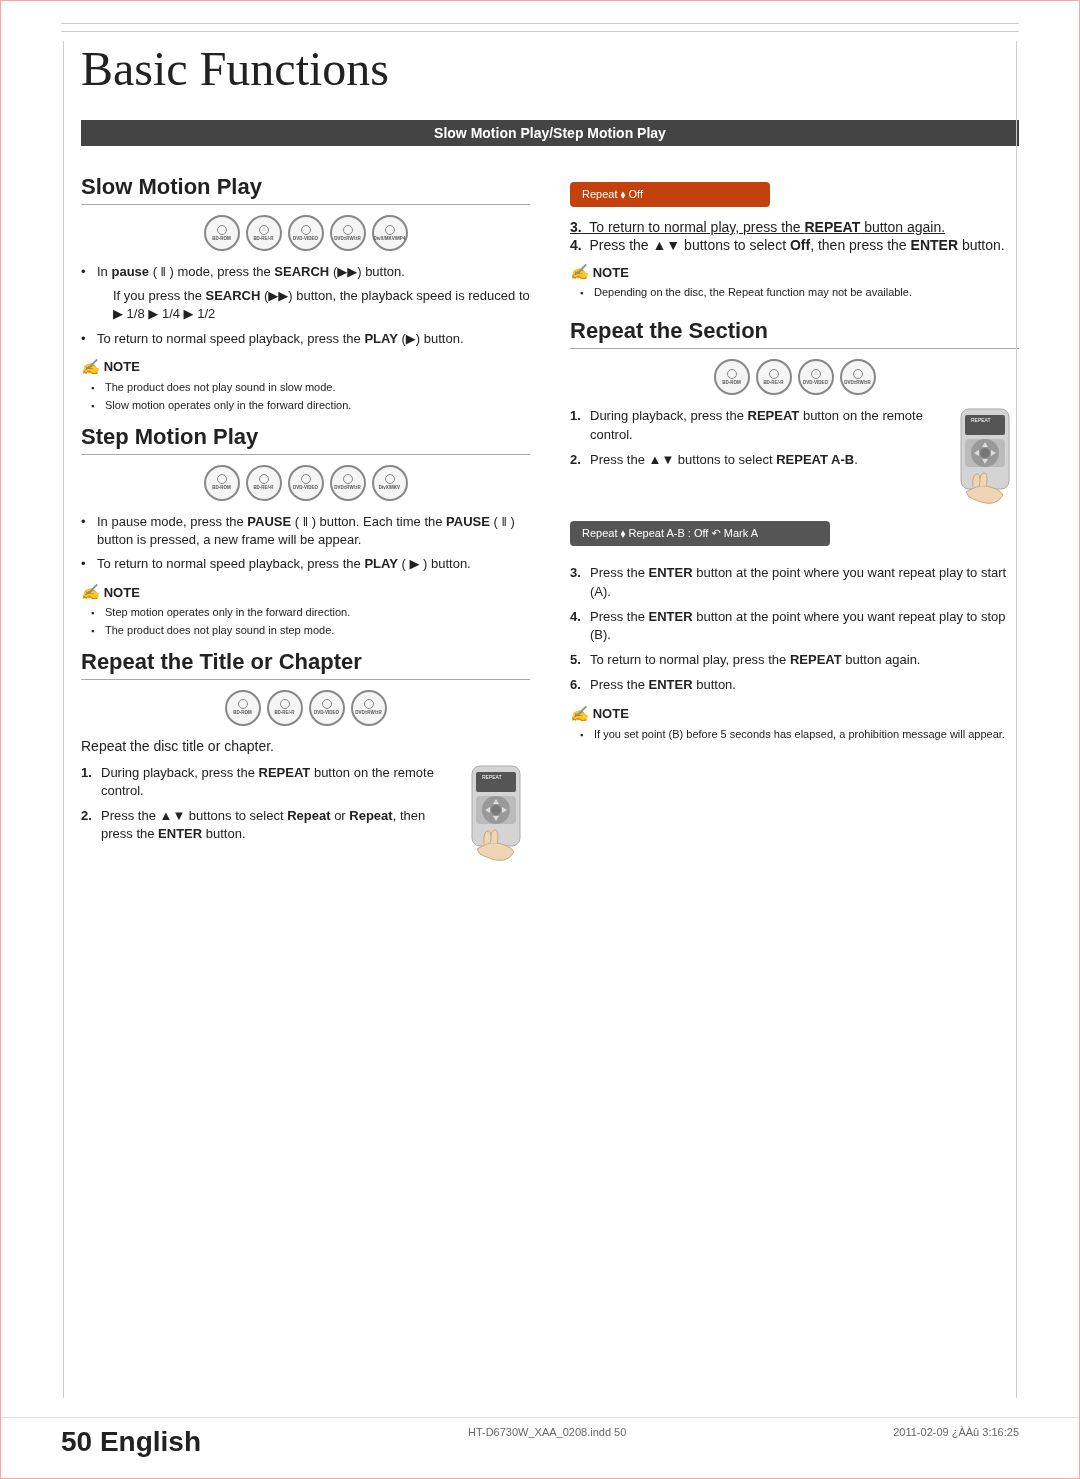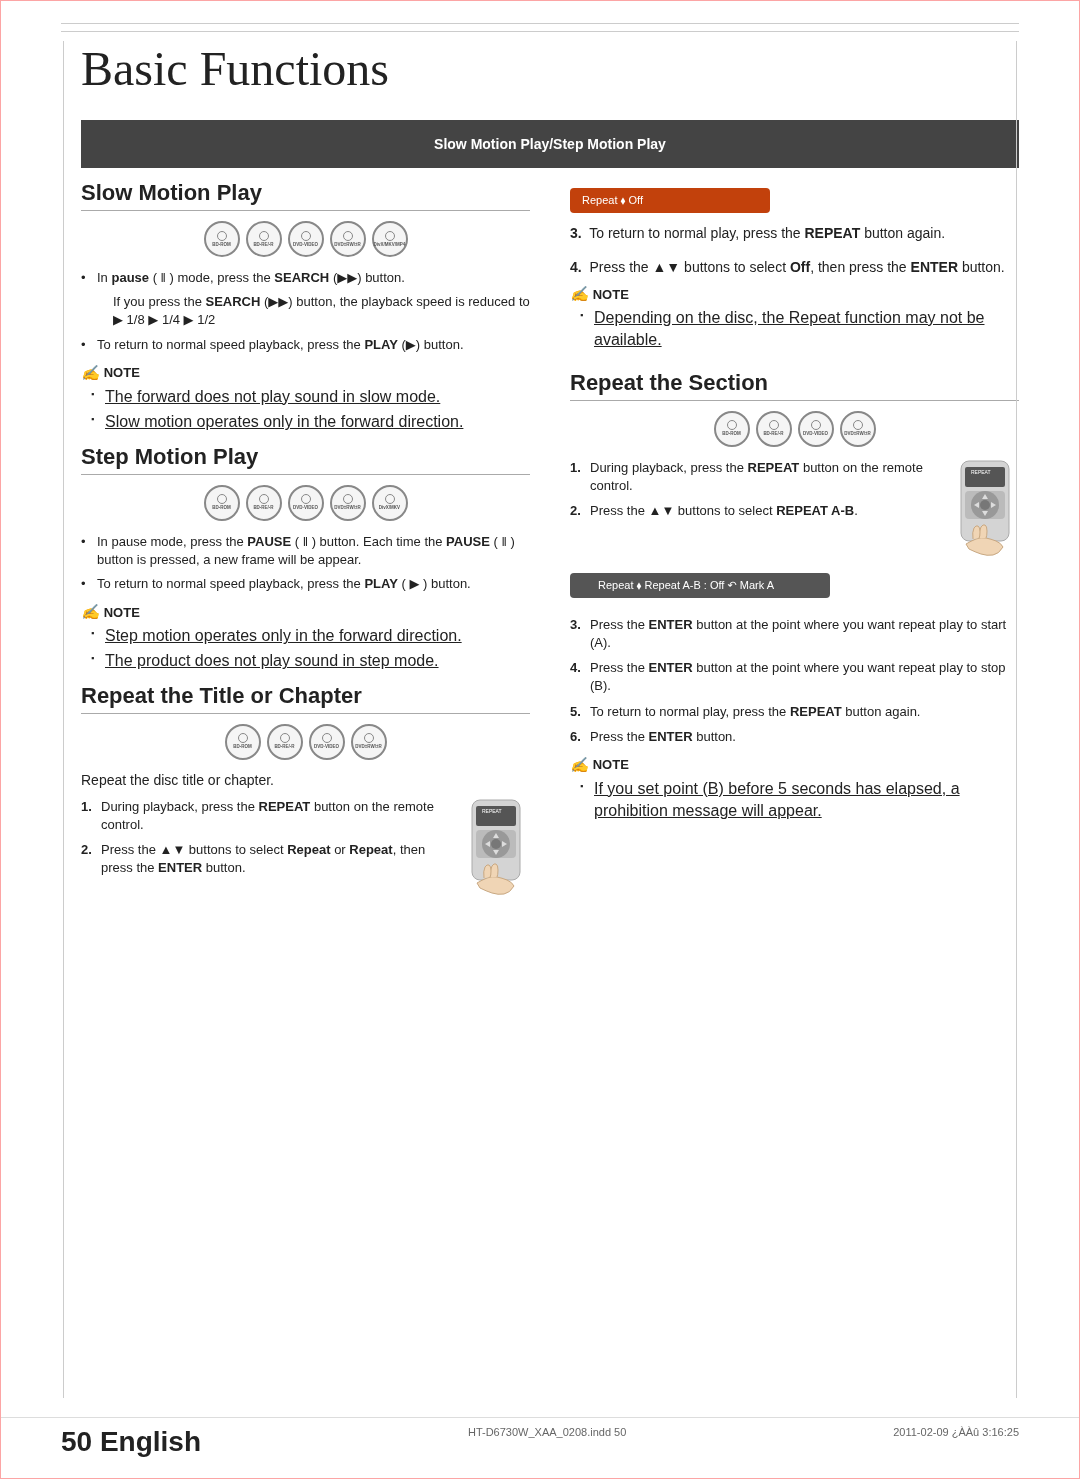--- a/index.html
+++ b/index.html
@@ -32,24 +32,24 @@
       border-bottom: none;
     }
 
     
     .section-header {
       background: #444;
       color: #fff;
       text-align: center;
       font-size: 14px;
       font-weight: bold;
-      padding: 16px 12px;
+      padding: 5px 12px;
       display: inline-block;
       width: 100%;
-      margin-bottom: 12px;
+      margin-bottom: 28px;
     }
 
     
     .two-col {
       display: flex;
       gap: 40px;
       justify-content: flex-end;
     }
 
     .col-left {
@@ -157,24 +157,23 @@
     }
 
     .note-list {
       list-style: none;
       padding-left: 10px;
     }
 
     .note-list li {
       padding-left: 14px;
       position: relative;
-      font-size: 16px;
+      font-size: 11px;
       line-height: 1.4;
       margin-bottom: 3px;
-      text-decoration: underline;
     }
 
     .note-list li::before {
       content: "▪";
       position: absolute;
       left: 0;
       font-size: 9px;
       top: 2px;
     }
 
@@ -228,21 +227,21 @@
       font-size: 11px;
       margin: 8px 0 12px 0;
       border-radius: 4px;
       display: inline-block;
       min-width: 200px;
     }
 
     .screen-display2 {
       background: #555;
       color: #fff;
-      padding: 6px 28px;
+      padding: 6px 12px;
       font-size: 11px;
       margin: 8px 0 12px 0;
       border-radius: 4px;
       display: inline-block;
       min-width: 260px;
     }
 
     
     .footer {
       position: absolute;
@@ -302,21 +301,21 @@
       width: 1px;
       background: #ccc;
     }
 
     .clearfix::after {
       content: "";
       display: table;
       clear: both;
     }
 
-    .mb-6 { margin-bottom: 18px; }
+    .mb-6 { margin-bottom: 2px; text-decoration: underline; }
     .mb-10 { margin-bottom: 10px; }
     .mb-18 { margin-bottom: 18px; }
     .mt-6 { margin-top: 6px; }
     .mt-10 { margin-top: 10px; }
   </style>
 </head>
 <body>
 
 <div class="page-container">
   
@@ -377,21 +376,21 @@
         </li>
       </ul>
 
       
       <div class="note-section">
         <div class="note-title">
           <span class="note-icon">✍</span>
           <span>NOTE</span>
         </div>
         <ul class="note-list">
-          <li>The forward does not play sound in slow mode.</li>
+          <li>The product does not play sound in slow mode.</li>
           <li>Slow motion operates only in the forward direction.</li>
         </ul>
       </div>
 
       
       <h2 class="subsection-title mt-10">Step Motion Play</h2>
 
       
       <div class="disc-icons">
         <div class="disc-icon">

